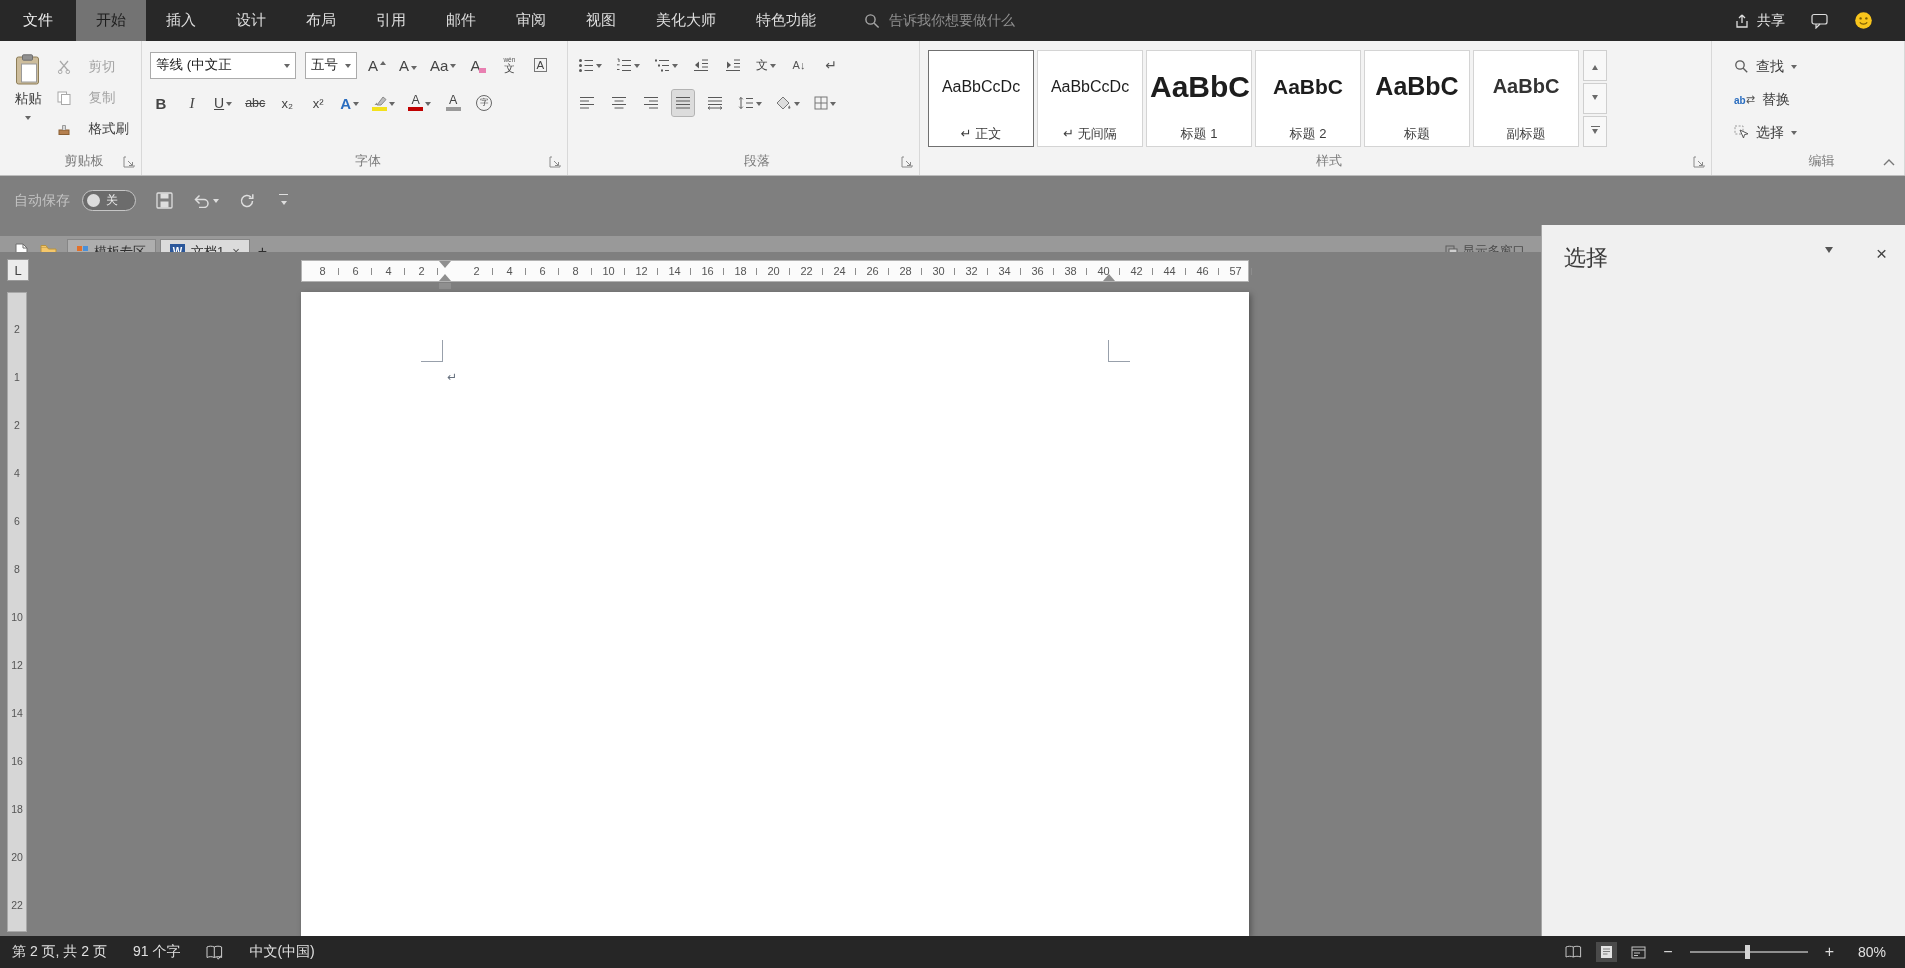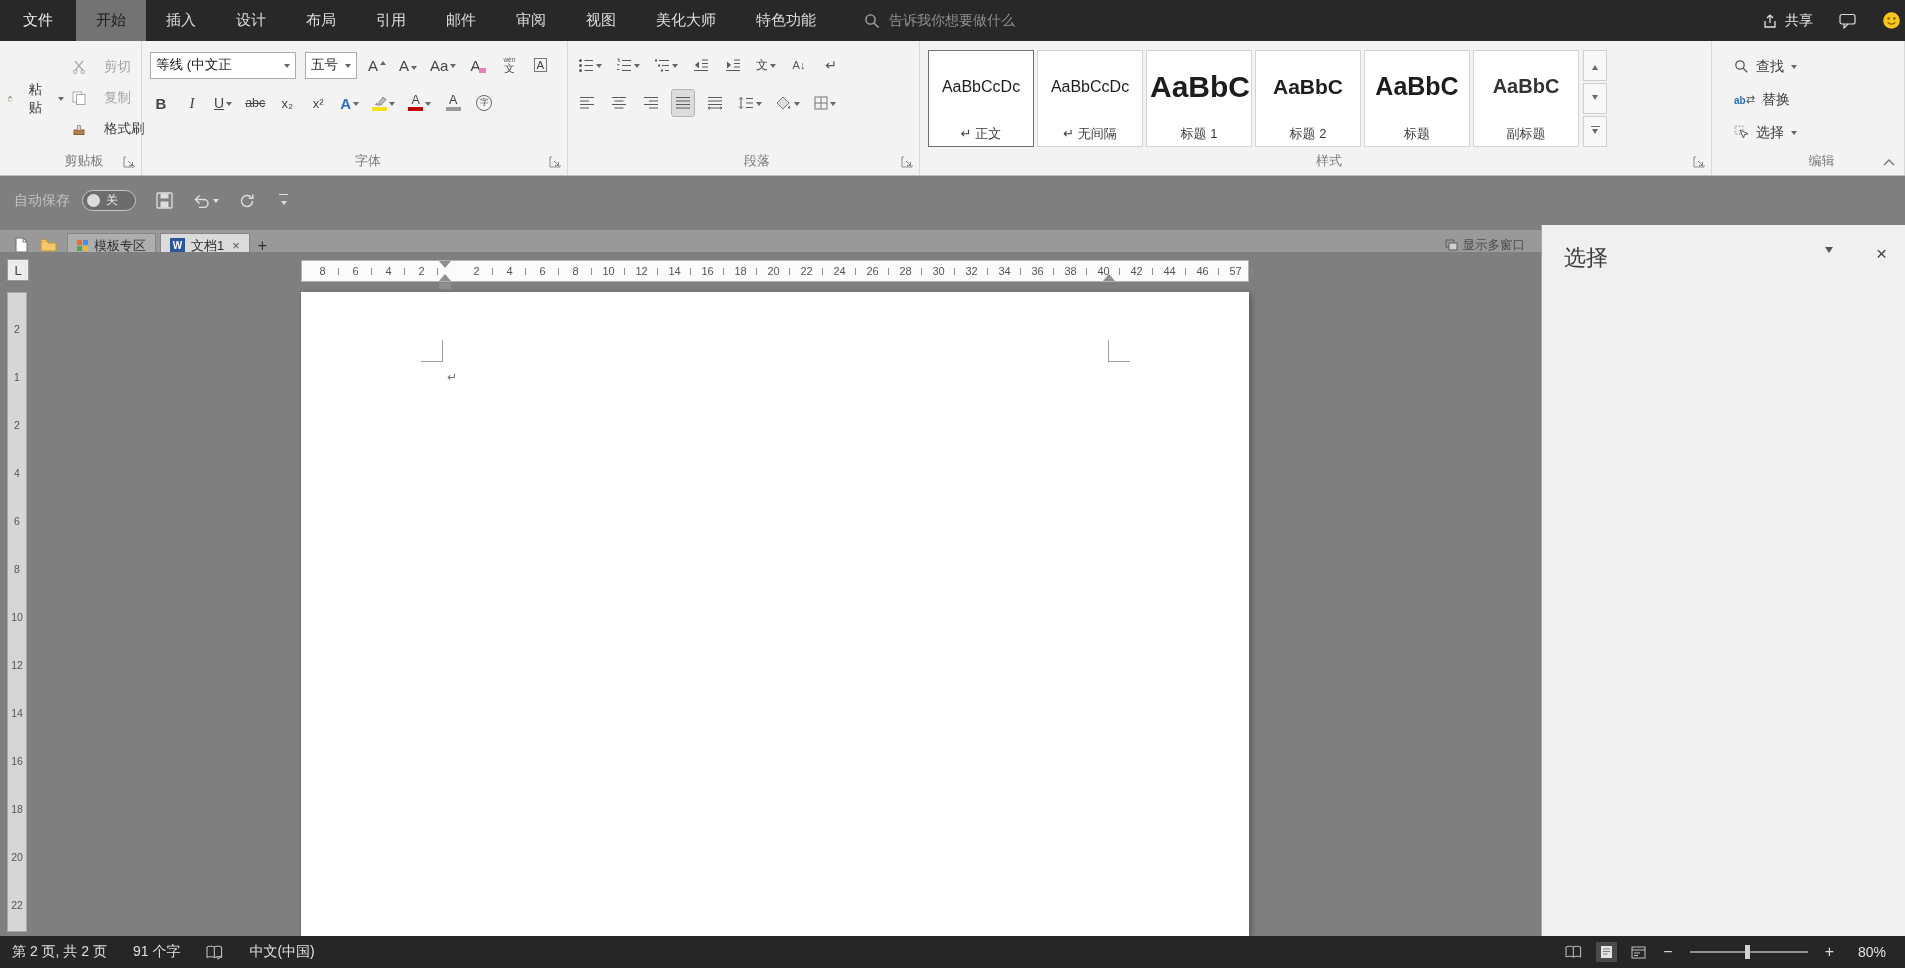--- a/index.html
+++ b/index.html
@@ -7,36 +7,36 @@
   body { position:relative; background:#7f7f7f; font-family:"Liberation Sans","DejaVu Sans",sans-serif; font-size:14px; color:#333; }
   svg { display:block; }
 
   
   .tabbar { position:absolute; top:0; left:0; right:0; height:41px; background:#282828; display:flex; align-items:stretch; color:#dedede; font-size:15px; }
   .tabs { display:flex; align-items:stretch; }
   .tab { display:flex; align-items:center; padding:0 20px; cursor:default; white-space:nowrap; }
   .tab.file { padding:0 23px; color:#f0f0f0; }
   .tab.active { background:#737373; color:#1d1d1d; }
   .searchbox { display:flex; align-items:center; gap:9px; margin-left:28px; color:#8f8f8f; font-size:14px; }
-  .tb-right { margin-left:auto; display:flex; align-items:center; gap:26px; padding-right:4px; }
+  .tb-right { margin-left:auto; display:flex; align-items:center; gap:26px; padding-right:32px; }
   .share { display:flex; align-items:center; gap:7px; color:#e6e6e6; font-size:14px; }
 
   
   .ribbon { position:absolute; top:41px; left:0; right:0; height:135px; background:#f3f3f3; border-bottom:1px solid #bdbdbd; display:flex; }
   .group { position:relative; border-right:1px solid #d8d8d8; padding:9px 8px 26px 8px; height:100%; }
   .group-label { position:absolute; bottom:5px; left:0; right:0; text-align:center; font-size:13px; color:#7a7a7a;margin-left:27px; }
   .launcher { position:absolute; bottom:7px; right:6px; }
   .g-clipboard { width:142px; }
   .g-font { width:426px; }
   .g-paragraph { width:352px; }
   .g-styles { width:792px; }
   .g-edit { flex:1; }
 
   .clip-inner { display:flex; }
-  .big-btn { width:56px; display:flex; flex-direction:row; align-items:center; gap:16px; padding-top:4px; border-radius:2px; }
+  .big-btn { width:56px; display:flex; flex-direction:column; align-items:center; gap:4px; padding-top:4px; border-radius:2px; }
   .bb-label { font-size:13.5px; color:#3c3c3c; }
   .clip-col { display:flex; flex-direction:column; margin-left:4px; gap:2px; padding-top:2px; }
   .sm-btn { display:flex; align-items:center; gap:18px; height:29px; padding:0 4px; font-size:13.5px; color:#3c3c3c; border-radius:2px; white-space:nowrap; }
   .sm-btn.disabled { color:#a3a3a3; }
 
   .frow, .prow { display:flex; align-items:center; height:30px; margin-bottom:8px; gap:9px; }
   .prow { gap:10px; }
   .combo { height:27px; background:#fff; border:1px solid #ababab; display:flex; align-items:center; justify-content:space-between; padding:0 5px; font-size:13.5px; color:#222; }
   .w-font { width:146px; }
   .w-size { width:52px; }
@@ -103,21 +103,21 @@
   
   .qat { position:absolute; top:176px; left:0; right:0; height:49px; background:#7f7f7f; display:flex; align-items:center; padding-left:14px; gap:20px; }
   .qat-autosave-label { color:#c3c3c3; font-size:14px; }
   .toggle { width:54px; height:21px; border:1px solid #c6c6c6; border-radius:11px; background:#6c6c6c; display:flex; align-items:center; padding:0 4px; gap:6px; margin-left:-8px; }
   .knob { width:13px; height:13px; border-radius:50%; background:#dcdcdc; }
   .tog-text { color:#ececec; font-size:12px; }
   .qbtn { display:flex; align-items:center; gap:3px; }
   .qat-more { display:flex; flex-direction:column; align-items:center; gap:2px; margin-left:4px; }
 
   
-  .docbar { position:absolute; top:230px; left:0; width:1541px; height:27px; background:#999999; display:flex; align-items:flex-end; padding:0 0 0 8px; }
+  .docbar { position:absolute; top:236px; left:0; width:1541px; height:27px; background:#999999; display:flex; align-items:flex-end; padding:0 0 0 8px; }
   .db-ic { height:24px; display:flex; align-items:center; padding:0 6px; }
   .dtab { height:24px; display:flex; align-items:center; gap:6px; padding:0 9px; margin-left:4px; background:#aeaeae; border:1px solid #868686; border-bottom:none; font-size:13px; color:#2e2e2e; white-space:nowrap; }
   .dtab.active { background:#dbdbdb; }
   .wicon { width:15px; height:15px; background:#2b579a; color:#fff; font-size:10px; font-weight:700; display:flex; align-items:center; justify-content:center; }
   .dclose { font-size:13px; color:#555; margin-left:2px; }
   .dplus { font-size:16px; color:#2e2e2e; margin-left:8px; padding-bottom:2px; }
   .multiwin { margin-left:auto; margin-right:16px; display:flex; align-items:center; gap:5px; font-size:12.5px; color:#4c4c4c; height:24px; }
 
   
   .ruler-band { position:absolute; top:252px; left:0; width:1541px; height:40px; background:#7f7f7f; }

